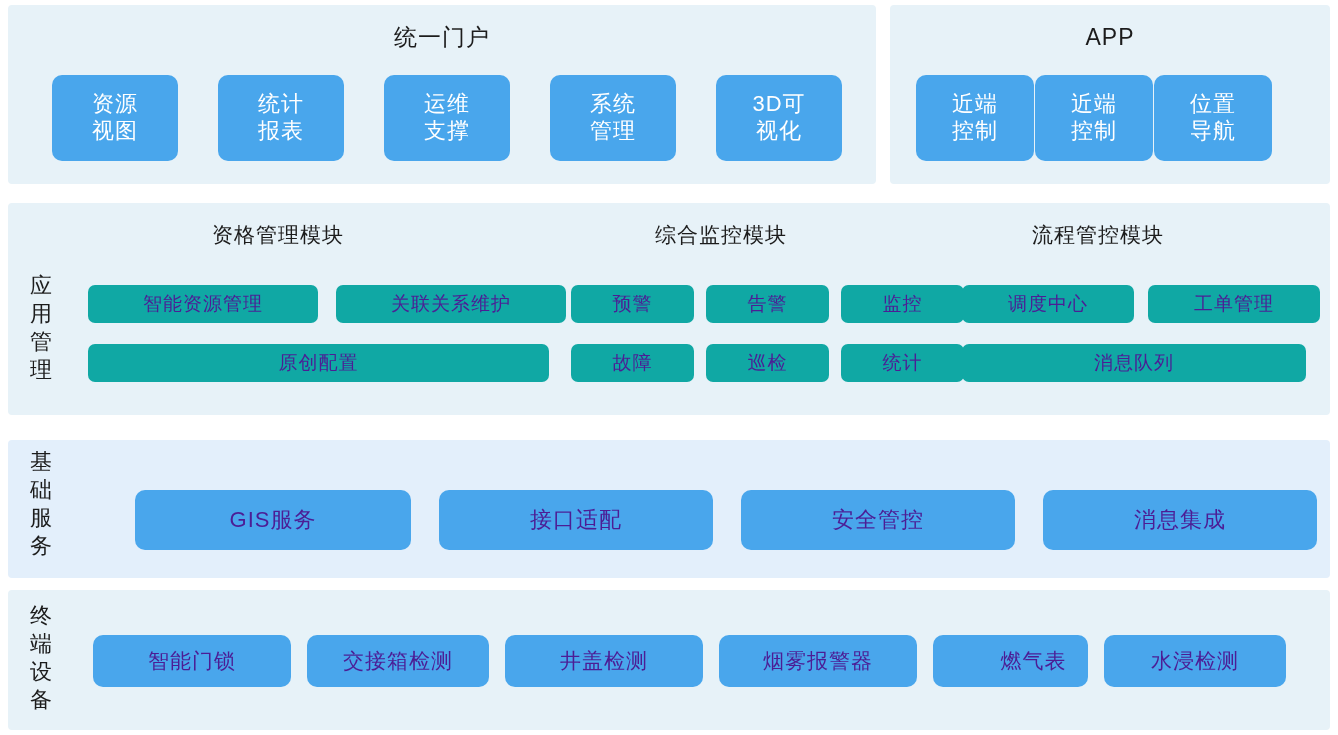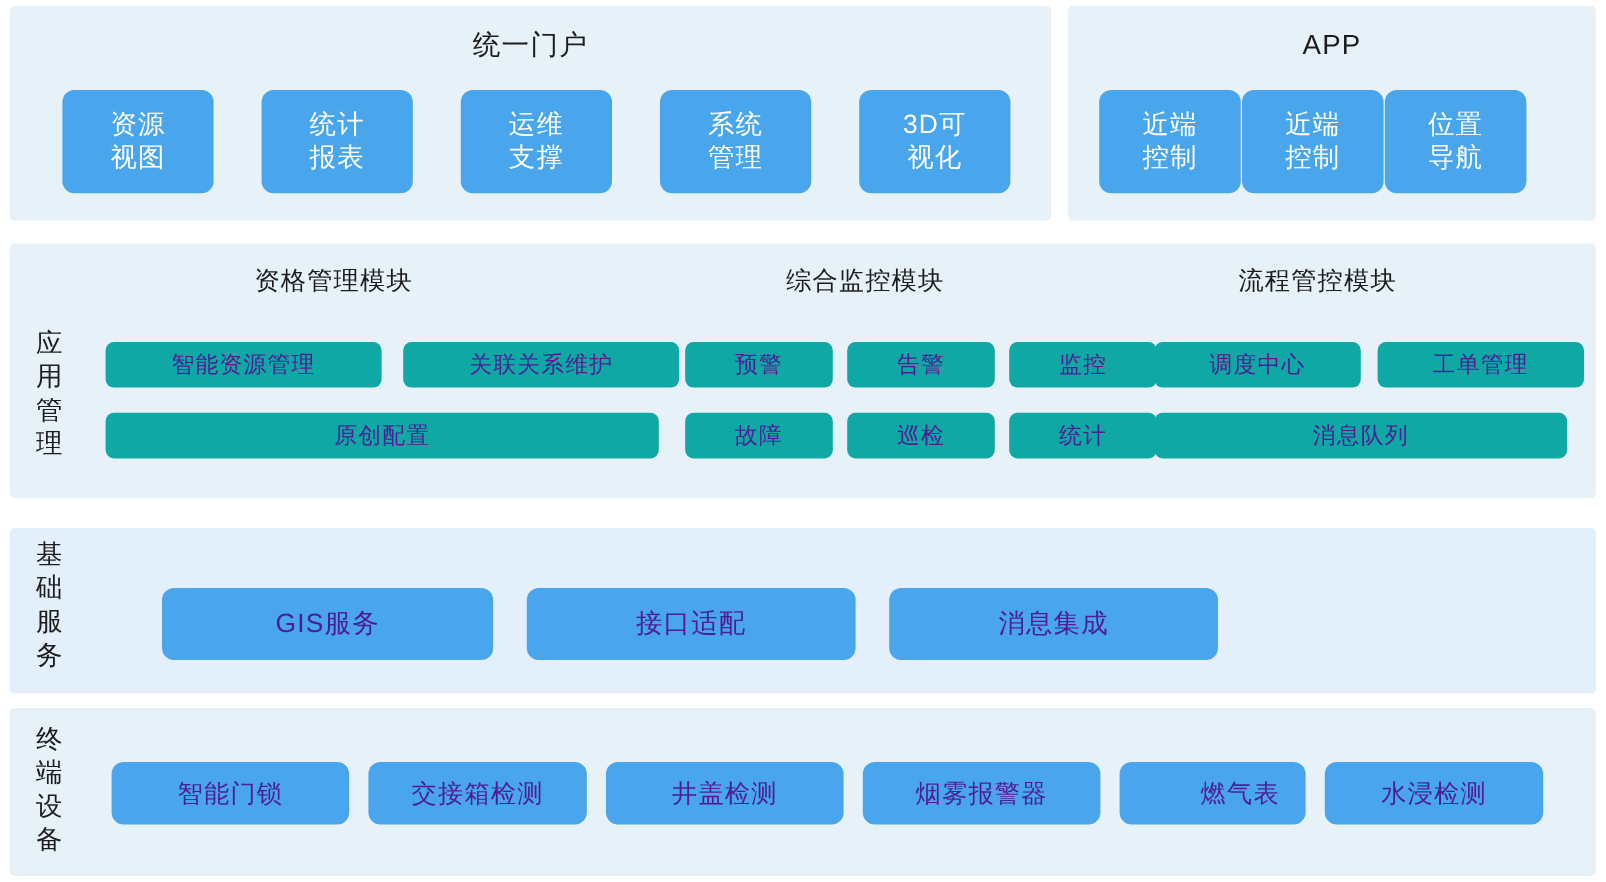--- a/index.html
+++ b/index.html
@@ -259,20 +259,21 @@
   <div class="side-label" id="base-label">
     <span>基</span>
     <span>础</span>
     <span>服</span>
     <span>务</span>
   </div>
 
   <div class="tile-row" id="base-tiles">
     <div class="wide-tile">GIS服务</div>
     <div class="wide-tile">接口适配</div>
+    <div class="wide-tile">安全管控</div>
     <div class="wide-tile">消息集成</div>
   </div>
 
   <div class="panel" id="terminal-panel"></div>
 
   <div class="side-label" id="terminal-label">
     <span>终</span>
     <span>端</span>
     <span>设</span>
     <span>备</span>

